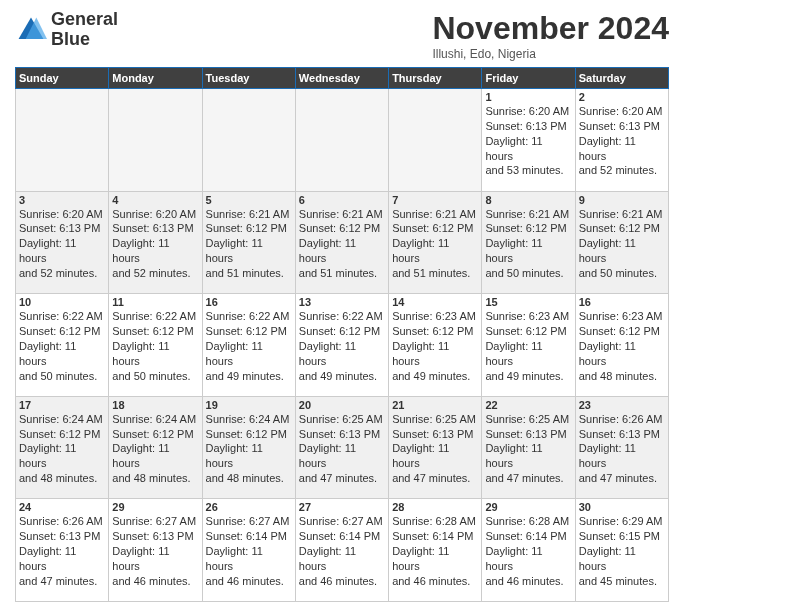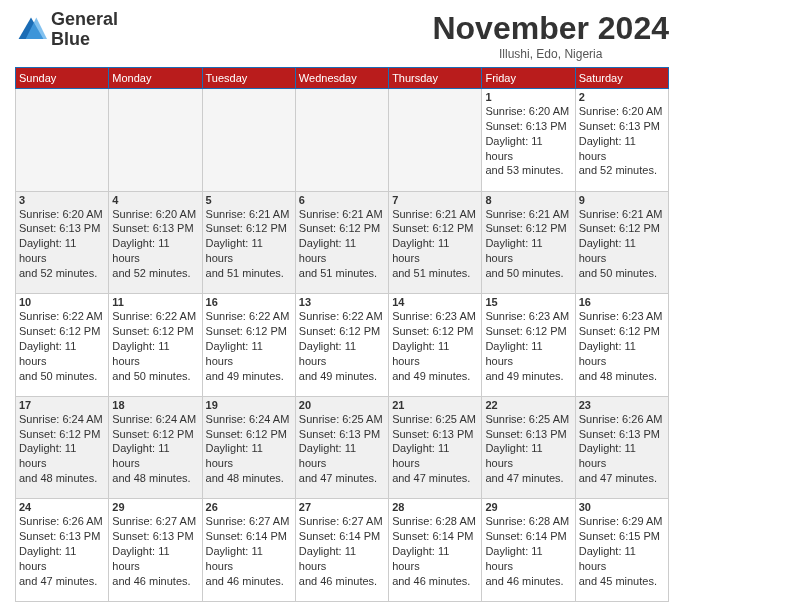--- a/index.html
+++ b/index.html
@@ -35,41 +35,41 @@
       line-height: 1.1;
     }
     .logo-text span {
       display: block;
     }
     .logo-icon {
       width: 32px;
       height: 32px;
     }
     .title-area {
-      text-align: center;
+      text-align: left;
     }
     .month-title {
       font-size: 32px;
       font-weight: bold;
       color: #333;
     }
     .location {
       font-size: 12px;
       color: #555;
     }
     .calendar {
       width: 100%;
       border-collapse: collapse;
       flex: 1;
     }
     .calendar th {
-      background: #b91c1c;
+      background: #404040;
       color: #fff;
       font-size: 11px;
-      font-weight: normal;
+      font-weight: bold;
       padding: 4px 3px;
       text-align: left;
       border: 1px solid #1a6cb5;
     }
     .calendar td {
       vertical-align: top;
       border: 1px solid #ccc;
       padding: 2px 3px;
       width: 14.28%;
       font-size: 9px;

